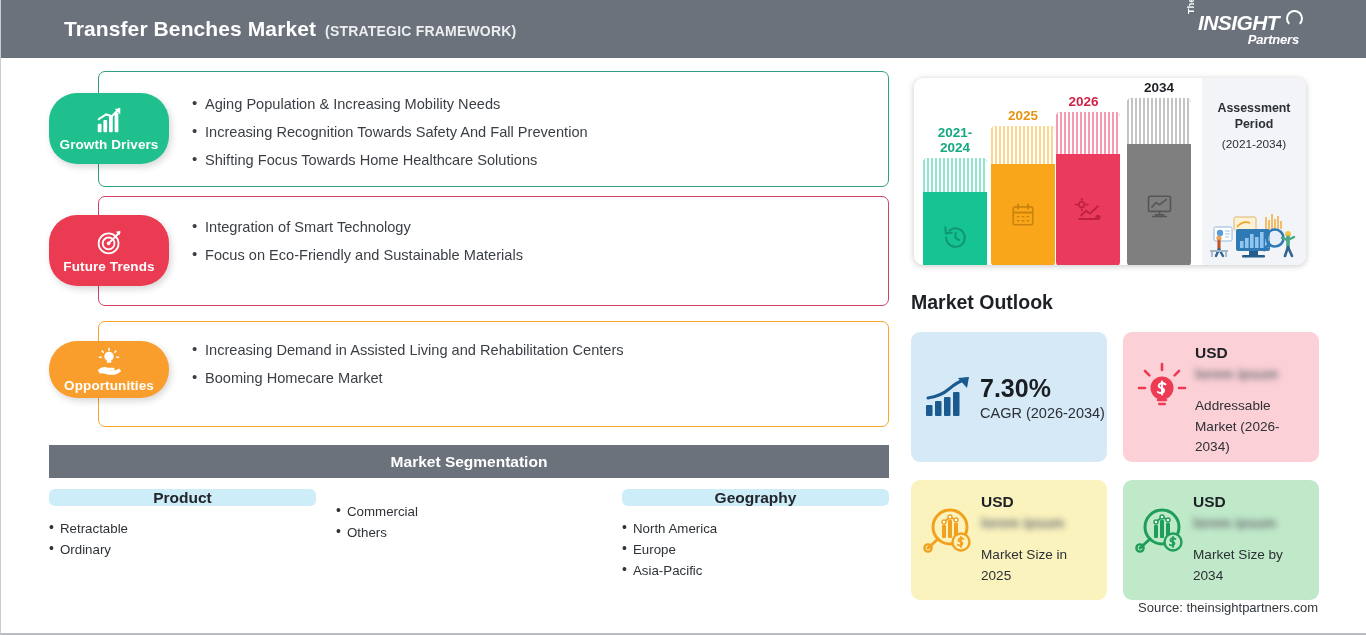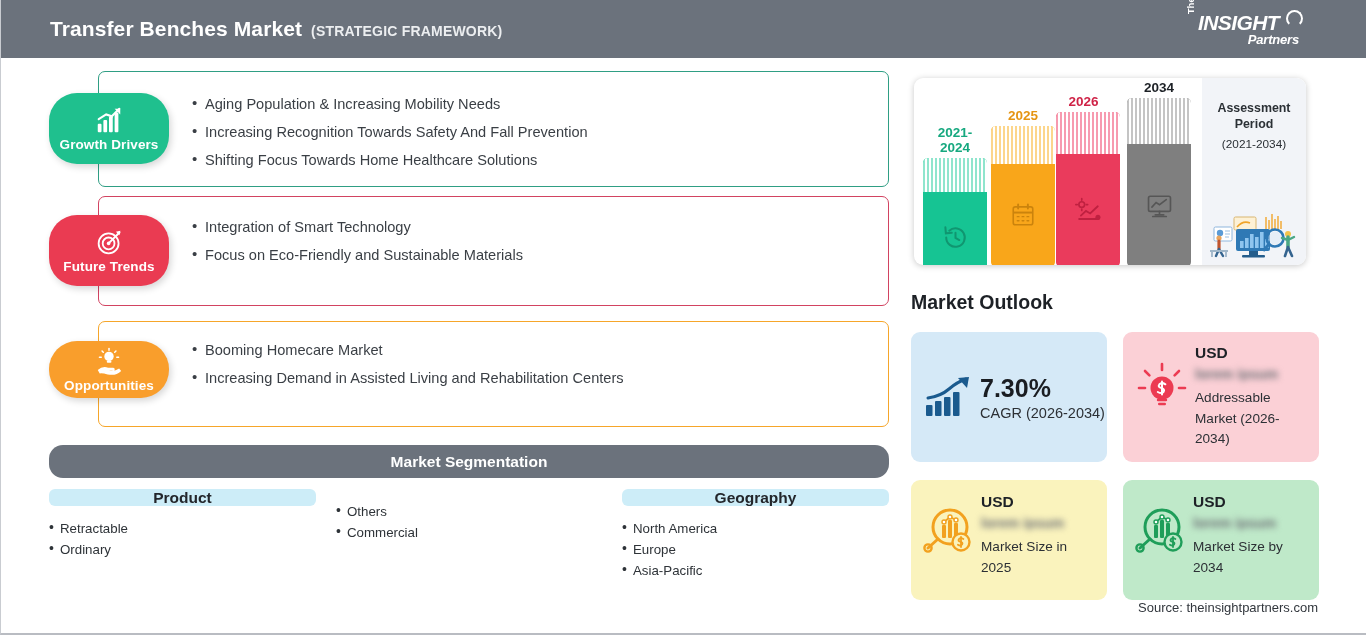--- a/index.html
+++ b/index.html
@@ -17,21 +17,21 @@
     border-bottom: 2px solid #b9bcc2;
   }
 
   
   #header {
     position: absolute; left: 0; top: 0;
     width: 1366px; height: 58px;
     background: #6b727c;
     display: flex; align-items: center;
   }
-  #header-titles { display: flex; align-items: baseline; padding-left: 49px; text-align: right; }
+  #header-titles { display: flex; align-items: baseline; padding-left: 63px; text-align: right; }
   #title-main {
     color: #ffffff; font-size: 21px; font-weight: bold; letter-spacing: .1px;
   }
   #title-sub {
     color: #eceef0; font-size: 14px; font-weight: bold; margin-left: 9px;
     letter-spacing: .2px;
   }
   #logo {
     position: absolute; right: 62px; top: 9px;
     width: 118px; height: 42px; color: #ffffff;
@@ -102,21 +102,21 @@
   #row-trends .factor-list { position: absolute; left: 143px; top: 17px; }
 
   #row-opps { top: 321px; }
   #row-opps .factor-box { height: 106px; border: 1px solid #f6a62a; }
   #row-opps .factor-badge { top: 20px; height: 57px; background: #f99e2c; }
   #row-opps .factor-list { position: absolute; left: 143px; top: 15px; }
 
   
   #seg-header {
     position: absolute; left: 48px; top: 445px;
-    width: 840px; height: 33px; border-radius: 14px;
+    width: 840px; height: 33px; border-radius: 0;
     background: #6b727c; color: #ffffff;
     display: flex; align-items: center; justify-content: center;
     font-size: 15.5px; font-weight: bold;
   }
   .seg-col { position: absolute; top: 489px; width: 267px; }
   #seg-col-0 { left: 48px; }
   #seg-col-1 { left: 335px; }
   #seg-col-2 { left: 621px; }
   .seg-title {
     height: 17px; border-radius: 6px; background: #cdedf8;
@@ -206,21 +206,21 @@
   #kpi-ms25 .kpi-body { margin-top: 13px; }
   #kpi-ms34 .kpi-body { margin-top: 13px; }
   .kpi-usd { font-size: 15.5px; font-weight: bold; color: #1d2126; }
   .kpi-redacted {
     margin-top: 4px; height: 15px; width: 116px;
     display: flex; align-items: center;
     font-size: 14px; font-weight: bold; color: #6d7076;
     filter: blur(3.2px); white-space: nowrap; overflow: hidden;
   }
   .kpi-sub {
-    margin-top: 7px; font-size: 13.6px; color: #2c3035;
+    margin-top: 15px; font-size: 13.6px; color: #2c3035;
     line-height: 20.5px; width: 118px;
   }
   #source-note {
     position: absolute; right: 48px; top: 600px;
     font-size: 13px; color: #32373d;
   }
 </style>
 </head>
 <body>
 
@@ -295,39 +295,39 @@
               <path d="M5.8 11 L7.7 11"></path>
             <path d="M26.2 11 L24.3 11"></path>
           </g>
           <path d="M4 24.5 q5 -4.5 11 -2.5 h5.5 a1.6 1.6 0 0 1 0 3.2 h-4.5
                    q6.2 1.2 10.8 -2.2 l2.2 2.6 q-6 5.6 -14.4 3.6 -5.4 -1.4 -8.5 -1 z"></path>
         </svg>
       </span>
       <span class="b-label">Opportunities</span>
     </div>
     <ul class="factor-list">
+      <li>Increasing Demand in Assisted Living and Rehabilitation Centers</li>
       <li>Booming Homecare Market</li>
-      <li>Increasing Demand in Assisted Living and Rehabilitation Centers</li>
     </ul>
   </div>
 
   <div id="seg-header">Market Segmentation</div>
 
   <div class="seg-col" id="seg-col-0">
     <div class="seg-title">Product</div>
     <ul class="seg-items">
       <li>Retractable</li>
       <li>Ordinary</li>
     </ul>
   </div>
 
   <div class="seg-col" id="seg-col-1">
     <ul class="seg-items">
+      <li>Commercial</li>
       <li>Others</li>
-      <li>Commercial</li>
     </ul>
   </div>
 
   <div class="seg-col" id="seg-col-2">
     <div class="seg-title">Geography</div>
     <ul class="seg-items">
       <li>North America</li>
       <li>Europe</li>
       <li>Asia-Pacific</li>
     </ul>

